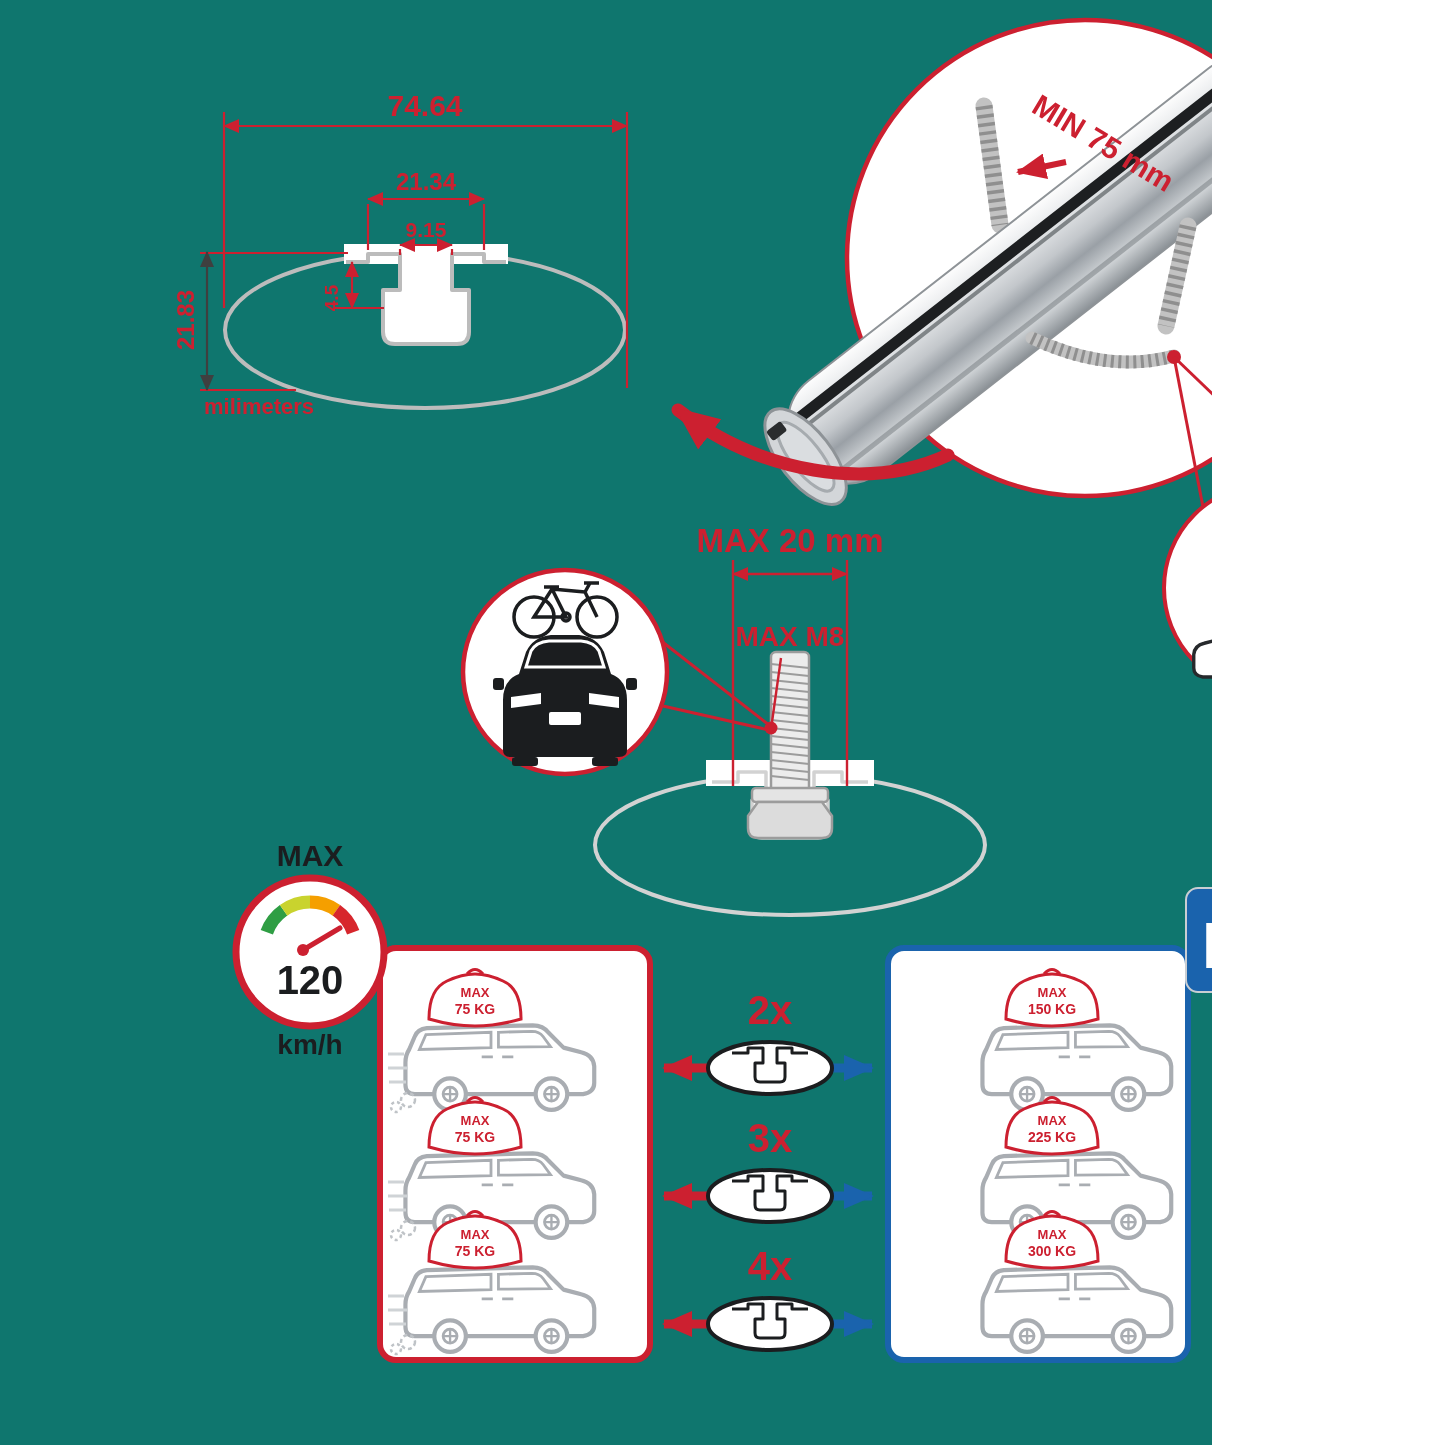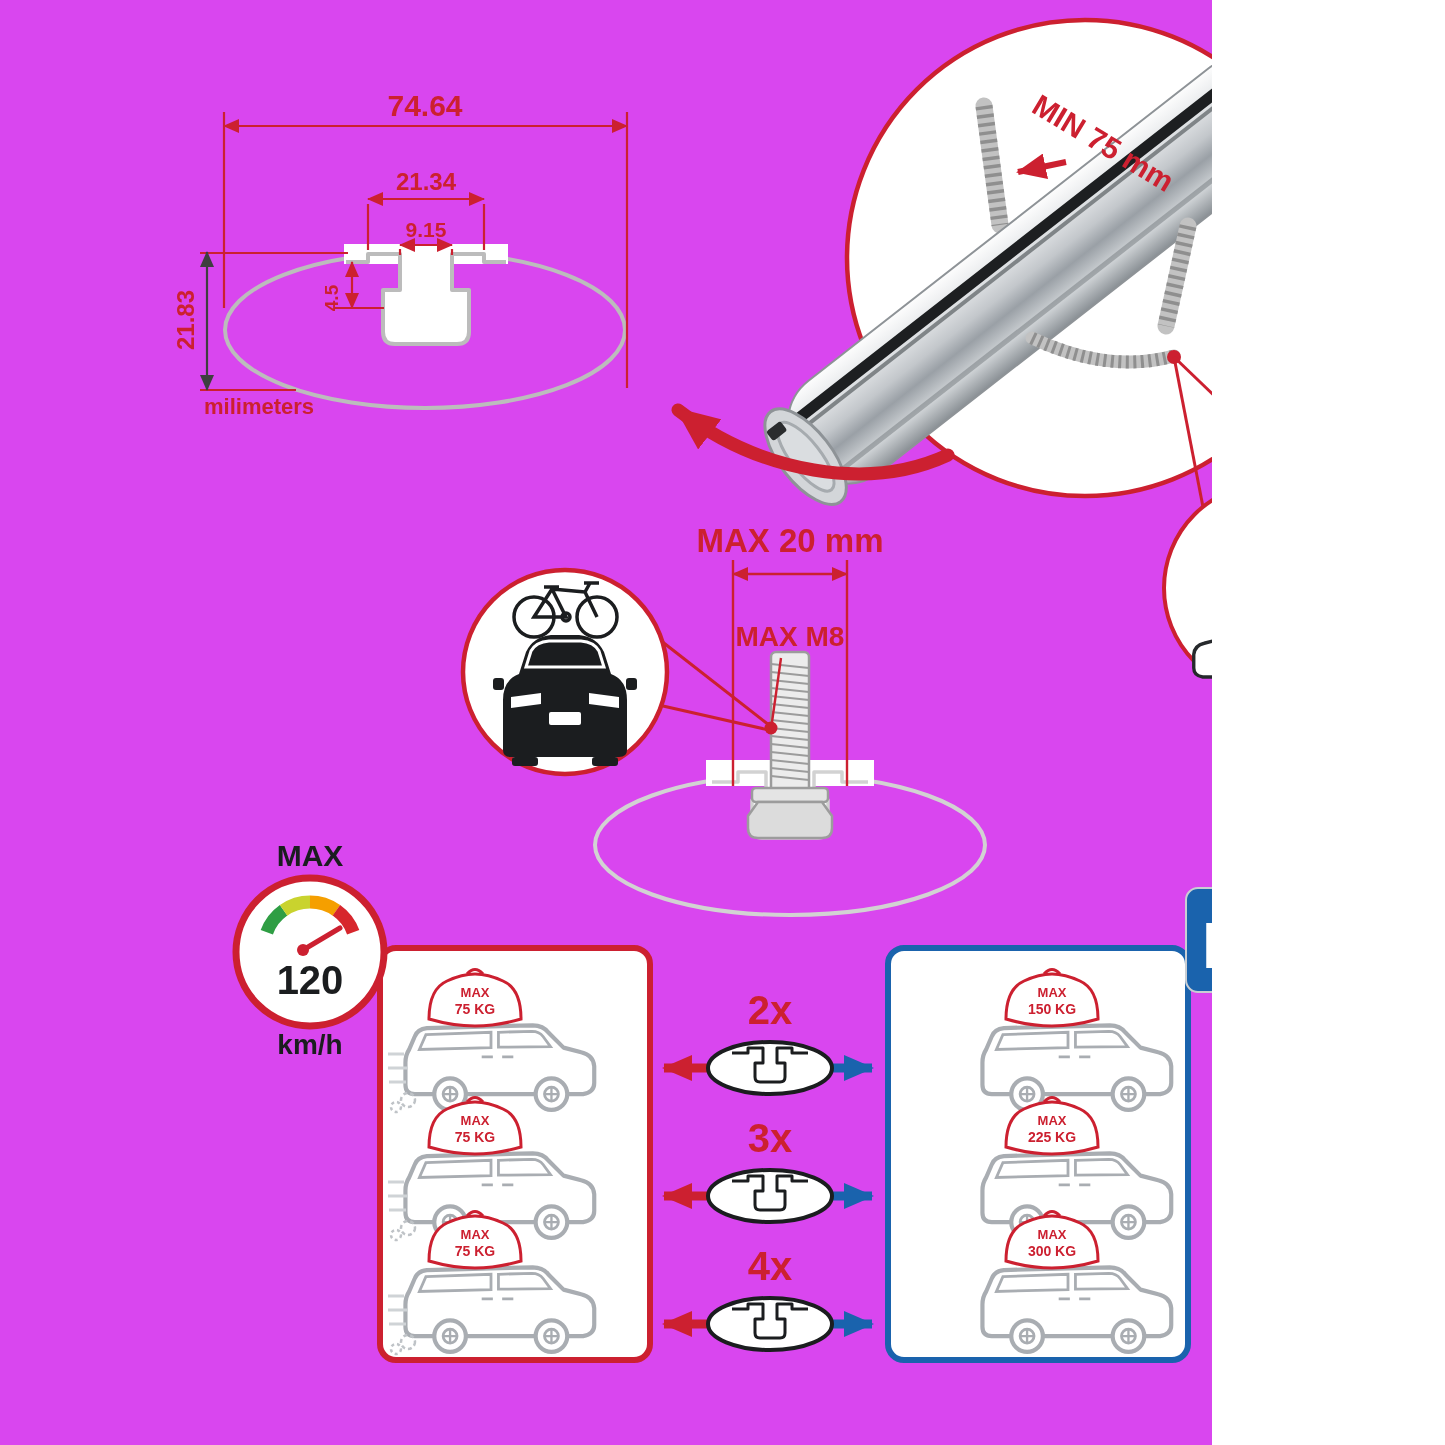--- a/index.html
+++ b/index.html
@@ -1,16 +1,16 @@
 <!DOCTYPE html>
 <html><head>
 <meta charset="utf-8">
 <style>
   html,body{margin:0;padding:0;background:#fff;}
-  .canvas{width:1212px;height:1445px;position:relative;background:#d946ef;overflow:hidden;}
+  .canvas{width:1212px;height:1445px;position:relative;background:#0f766e;overflow:hidden;}
   svg{display:block;}
   text{font-family:"Liberation Sans",sans-serif;}
   .red{fill:#cc2030;font-weight:bold;}
   .dark{fill:#1b1d1f;font-weight:bold;}
   .white{fill:#ffffff;font-weight:bold;}
 </style>
 </head>
 <body>
 
 <div class="canvas">

